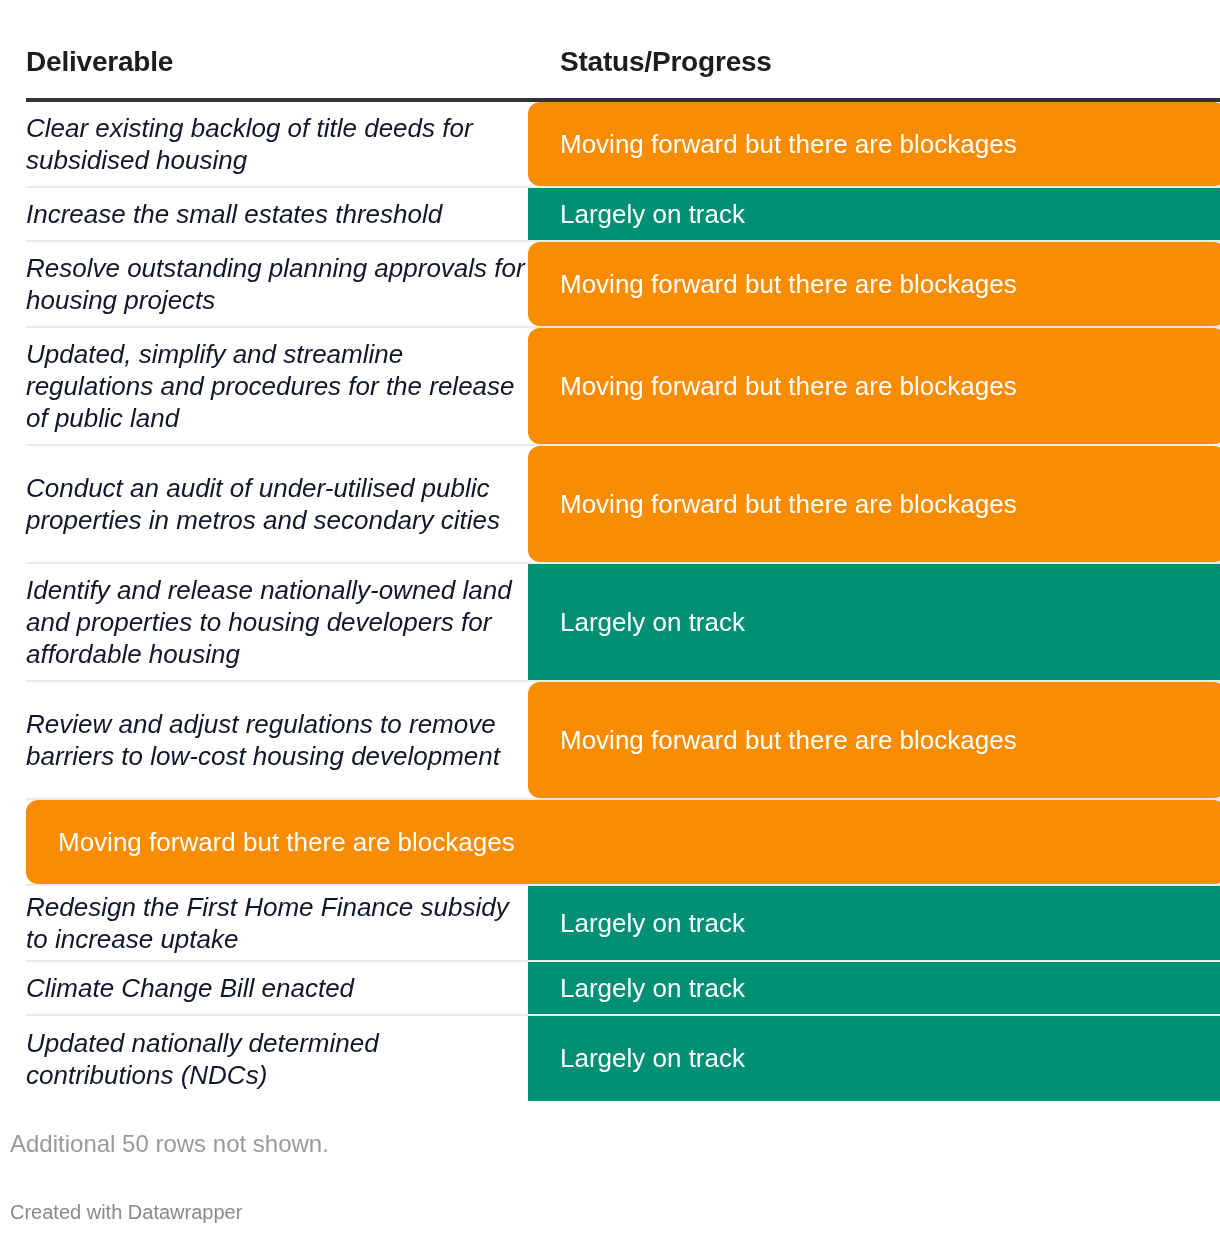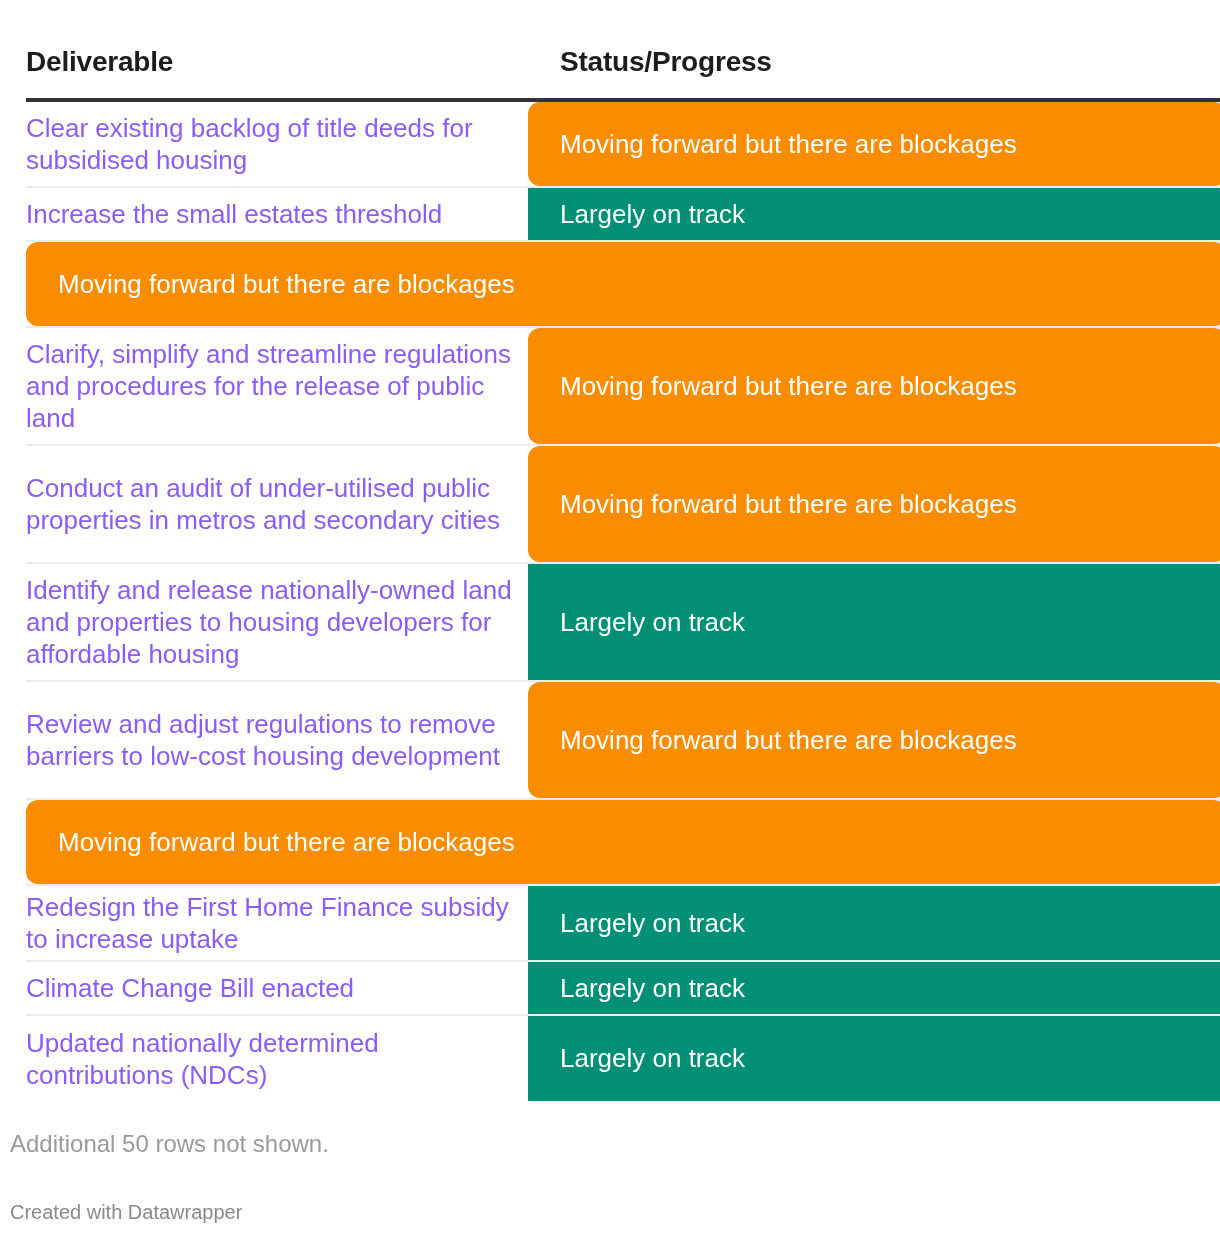--- a/index.html
+++ b/index.html
@@ -4,21 +4,21 @@
 <style>
   html, body { margin: 0; padding: 0; background: #ffffff; }
   body { width: 1220px; height: 1236px; position: relative; font-family: "Liberation Sans", "DejaVu Sans", sans-serif; color: #1d1d1d; overflow: hidden; }
   .wrap { position: absolute; left: 10px; top: 0; width: 1200px; margin-left: 16px; }
   .thead { position: relative; height: 98px; border-bottom: 4px solid #333333; box-sizing: content-box; }
   .th { position: absolute; top: 46px; font-weight: bold; font-size: 28px; letter-spacing: -0.2px; color: #1d1d1d; }
   .th.c1 { left: 0; }
   .th.c2 { left: 534px; }
   .row { display: flex; border-bottom: 2px solid #ebebeb; box-sizing: border-box; }
   .row:last-child { border-bottom: none; }
-  .cell1 { width: 502px; font-size: 26px; line-height: 32px; display: flex; align-items: center; padding: 8px 0; box-sizing: border-box; color: #8b5cf6; }
+  .cell1 { width: 502px; font-size: 26px; line-height: 32px; display: flex; align-items: center; padding: 8px 0; box-sizing: border-box; color: #0f172a; font-style: italic; }
   .cell2 { flex: 1; color: #ffffff; font-size: 26px; display: flex; align-items: center; padding-left: 32px; box-sizing: border-box; }
   .cell2.orange { background: #f98c00; border-radius: 12px; }
   .cell2.teal { background: #019075; }
   .note { position: absolute; left: 10px; top: 1130px; font-size: 24px; color: #9a9a9a; }
   .credit { position: absolute; left: 10px; top: 1201px; font-size: 20px; color: #8a8a8a; }
 </style>
 </head>
 <body>
 
 <div class="wrap">
@@ -29,24 +29,25 @@
   <div id="tbody">
       <div class="row" style="height: 86px;">
         <div class="cell1">Clear existing backlog of title deeds for subsidised housing</div>
         <div class="cell2 orange" style="background: rgb(249, 140, 0);">Moving forward but there are blockages</div>
       </div>
       <div class="row" style="height: 54px;">
         <div class="cell1">Increase the small estates threshold</div>
         <div class="cell2 teal" style="background: rgb(1, 144, 117);">Largely on track</div>
       </div>
       <div class="row" style="height: 86px;">
+        <div class="cell1">Resolve outstanding planning approvals for housing projects</div>
         <div class="cell2 orange" style="background: rgb(249, 140, 0);">Moving forward but there are blockages</div>
       </div>
       <div class="row" style="height: 118px;">
-        <div class="cell1">Clarify, simplify and streamline regulations and procedures for the release of public land</div>
+        <div class="cell1">Updated, simplify and streamline regulations and procedures for the release of public land</div>
         <div class="cell2 orange" style="background: rgb(249, 140, 0);">Moving forward but there are blockages</div>
       </div>
       <div class="row" style="height: 118px;">
         <div class="cell1">Conduct an audit of under-utilised public properties in metros and secondary cities</div>
         <div class="cell2 orange" style="background: rgb(249, 140, 0);">Moving forward but there are blockages</div>
       </div>
       <div class="row" style="height: 118px;">
         <div class="cell1">Identify and release nationally-owned land and properties to housing developers for affordable housing</div>
         <div class="cell2 teal" style="background: rgb(1, 144, 117);">Largely on track</div>
       </div>

